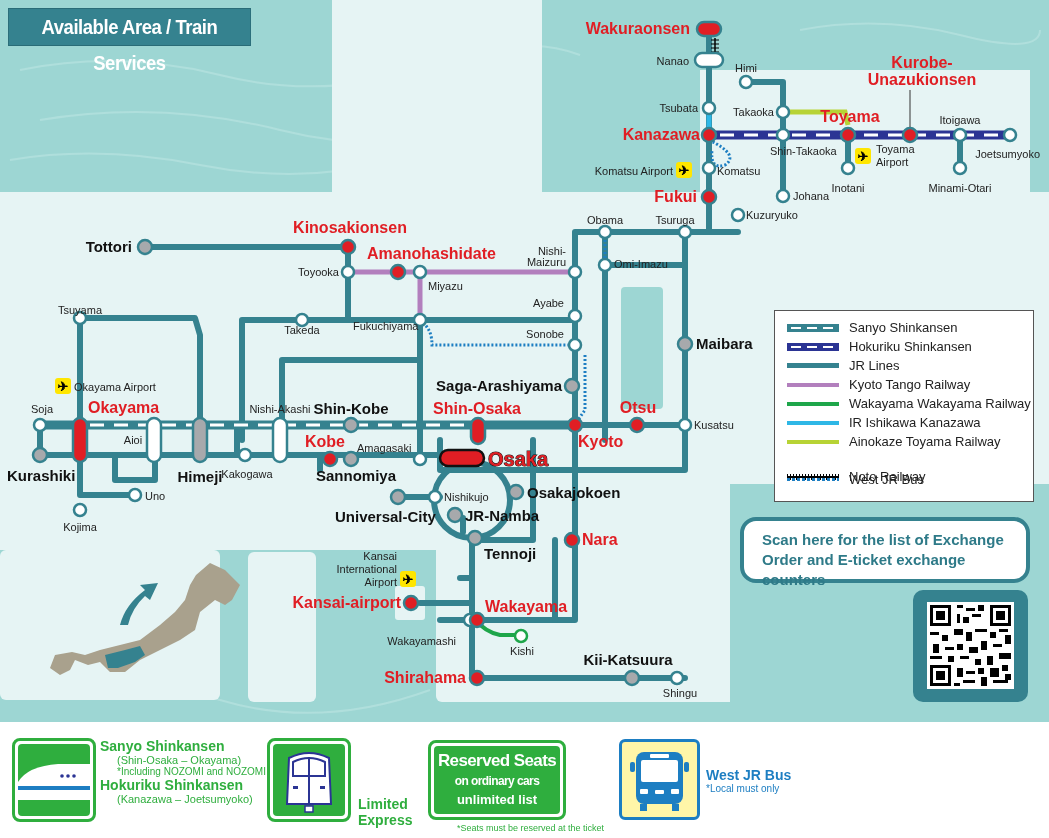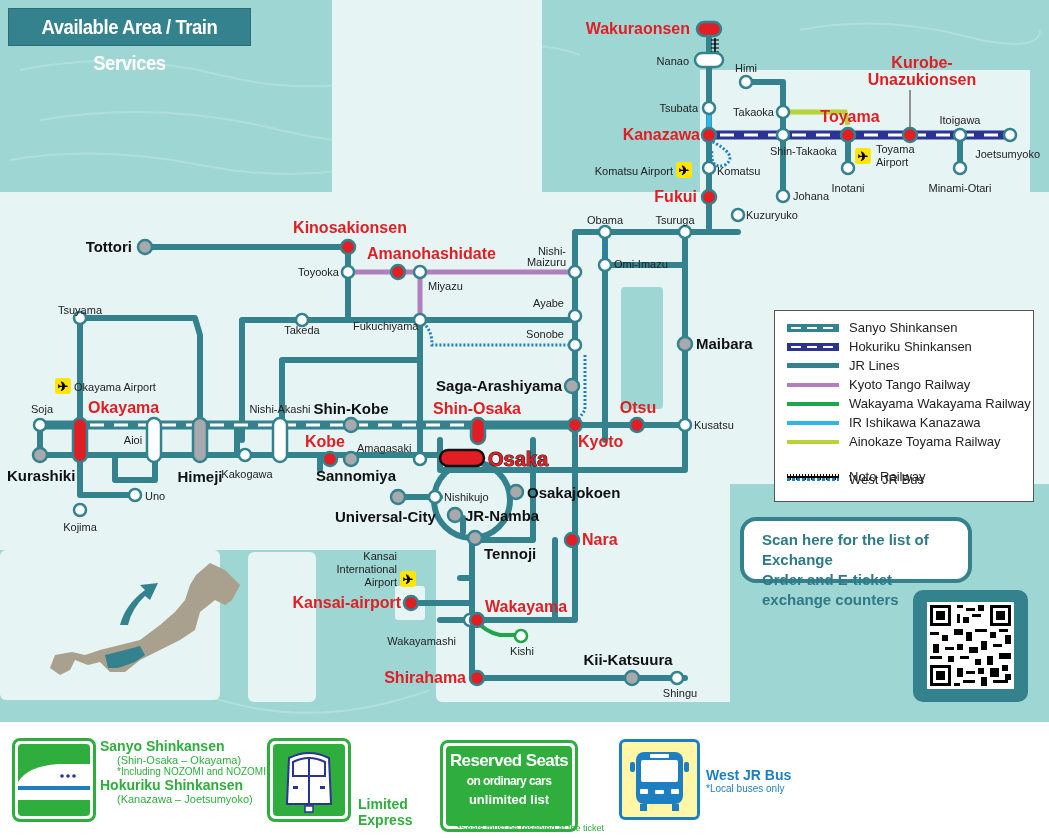--- a/index.html
+++ b/index.html
@@ -7,21 +7,21 @@
   #map{position:absolute;left:0;top:0;width:1049px;height:722px;}
   .title-box{position:absolute;left:8px;top:8px;width:274px;height:36px;background:#35828f;border:1px solid #2a6c77;color:#fff;font-weight:bold;font-size:21px;line-height:36px;text-align:center;letter-spacing:-0.5px;transform:scaleX(0.88);transform-origin:left center;}
   .st-label{font-family:"Liberation Sans",sans-serif;}
   .lbl-s{font-size:11px;fill:#222;}
   .lbl-b{font-size:15px;font-weight:bold;fill:#111;}
   .lbl-r{font-size:16px;font-weight:bold;fill:#e01e24;}
   .legend-box{position:absolute;left:774px;top:310px;width:258px;height:190px;background:#fff;border:1px solid #555;}
   .legend-row{position:absolute;left:12px;height:19px;display:flex;align-items:center;}
   .legend-row .sw{width:52px;height:8px;margin-right:10px;position:relative;}
   .legend-row span.t{font-size:13px;color:#222;}
-  .bubble{position:absolute;left:740px;top:517px;width:232px;height:66px;background:#fff;border:4px solid #35828f;border-radius:16px;box-sizing:border-box;color:#2e7a88;font-weight:bold;font-size:15px;line-height:20px;padding:9px 10px 0 18px;}
+  .bubble{position:absolute;left:740px;top:517px;width:290px;height:66px;background:#fff;border:4px solid #35828f;border-radius:16px;box-sizing:border-box;color:#2e7a88;font-weight:bold;font-size:15px;line-height:20px;padding:9px 10px 0 18px;}
   .qr-frame{position:absolute;left:913px;top:590px;width:115px;height:112px;background:#35828f;border-radius:10px;}
   .qr{position:absolute;left:14px;top:12px;width:87px;height:87px;background:#fff;}
   .bottom{position:absolute;left:0;top:722px;width:1049px;height:116px;background:#fff;}
   .icon-box{position:absolute;border:3px solid #2fae3e;border-radius:8px;box-sizing:border-box;background:#fff;}
   .icon-inner{position:absolute;left:3px;top:3px;right:3px;bottom:3px;background:#2fae3e;border-radius:4px;overflow:hidden;}
   .green-t{color:#2fae3e;font-weight:bold;}
   .small-t{color:#2fae3e;font-size:11px;margin-left:17px;}
 </style>
 </head>
 <body>
@@ -432,21 +432,21 @@
           <rect x="47" y="42" width="5" height="3" fill="#2b3494"></rect>
         <rect x="32" y="62" width="8" height="6" fill="#fff" stroke="#2b3494" stroke-width="1.5"></rect>
       </svg>
     </div>
   </div>
   <div style="position:absolute;left:358px;top:42px;">
     <div class="green-t" style="font-size:14px;margin-top:32px;">Limited</div>
     <div class="green-t" style="font-size:14px;">Express</div>
   </div>
 
-  <div class="icon-box" style="left:440px;top:18px;width:138px;height:92px;">
+  <div class="icon-box" style="left:428px;top:18px;width:138px;height:80px;">
     <div class="icon-inner" style="color:#fff;text-align:center;font-weight:bold;">
       <div style="font-size:17px;line-height:20px;margin-top:5px;letter-spacing:-0.6px;">Reserved Seats</div>
       <div style="font-size:12px;line-height:20px;letter-spacing:-0.6px;">on ordinary cars</div>
       <div style="font-size:13px;line-height:18px;">unlimited list</div>
     </div>
   </div>
   <div class="small-t" style="position:absolute;left:440px;top:101px;font-size:9px;">*Seats must be reserved at the ticket</div>
 
   <div style="position:absolute;left:619px;top:17px;width:81px;height:81px;background:#fff6a8;border:3px solid #1d7ec2;border-radius:6px;box-sizing:border-box;">
     <svg width="75" height="75" viewBox="0 0 75 75">
@@ -457,15 +457,15 @@
         <rect x="62" y="20" width="5" height="10" rx="2" fill="#1d7ec2"></rect>
       <rect x="18" y="47" width="8" height="5" rx="1" fill="#fff"></rect>
         <rect x="49" y="47" width="8" height="5" rx="1" fill="#fff"></rect>
       <rect x="33" y="48" width="9" height="4" rx="1" fill="#fff"></rect>
       <rect x="18" y="62" width="7" height="7" fill="#1d7ec2"></rect>
         <rect x="50" y="62" width="7" height="7" fill="#1d7ec2"></rect>
     </svg>
   </div>
   <div style="position:absolute;left:706px;top:45px;">
     <div style="color:#1d7ec2;font-weight:bold;font-size:14px;">West JR Bus</div>
-    <div style="color:#1d7ec2;font-size:10px;">*Local buses only</div>
+    <div style="color:#1d7ec2;font-size:10px;">*Local must only</div>
   </div>
 </div>
 
 </body></html>

